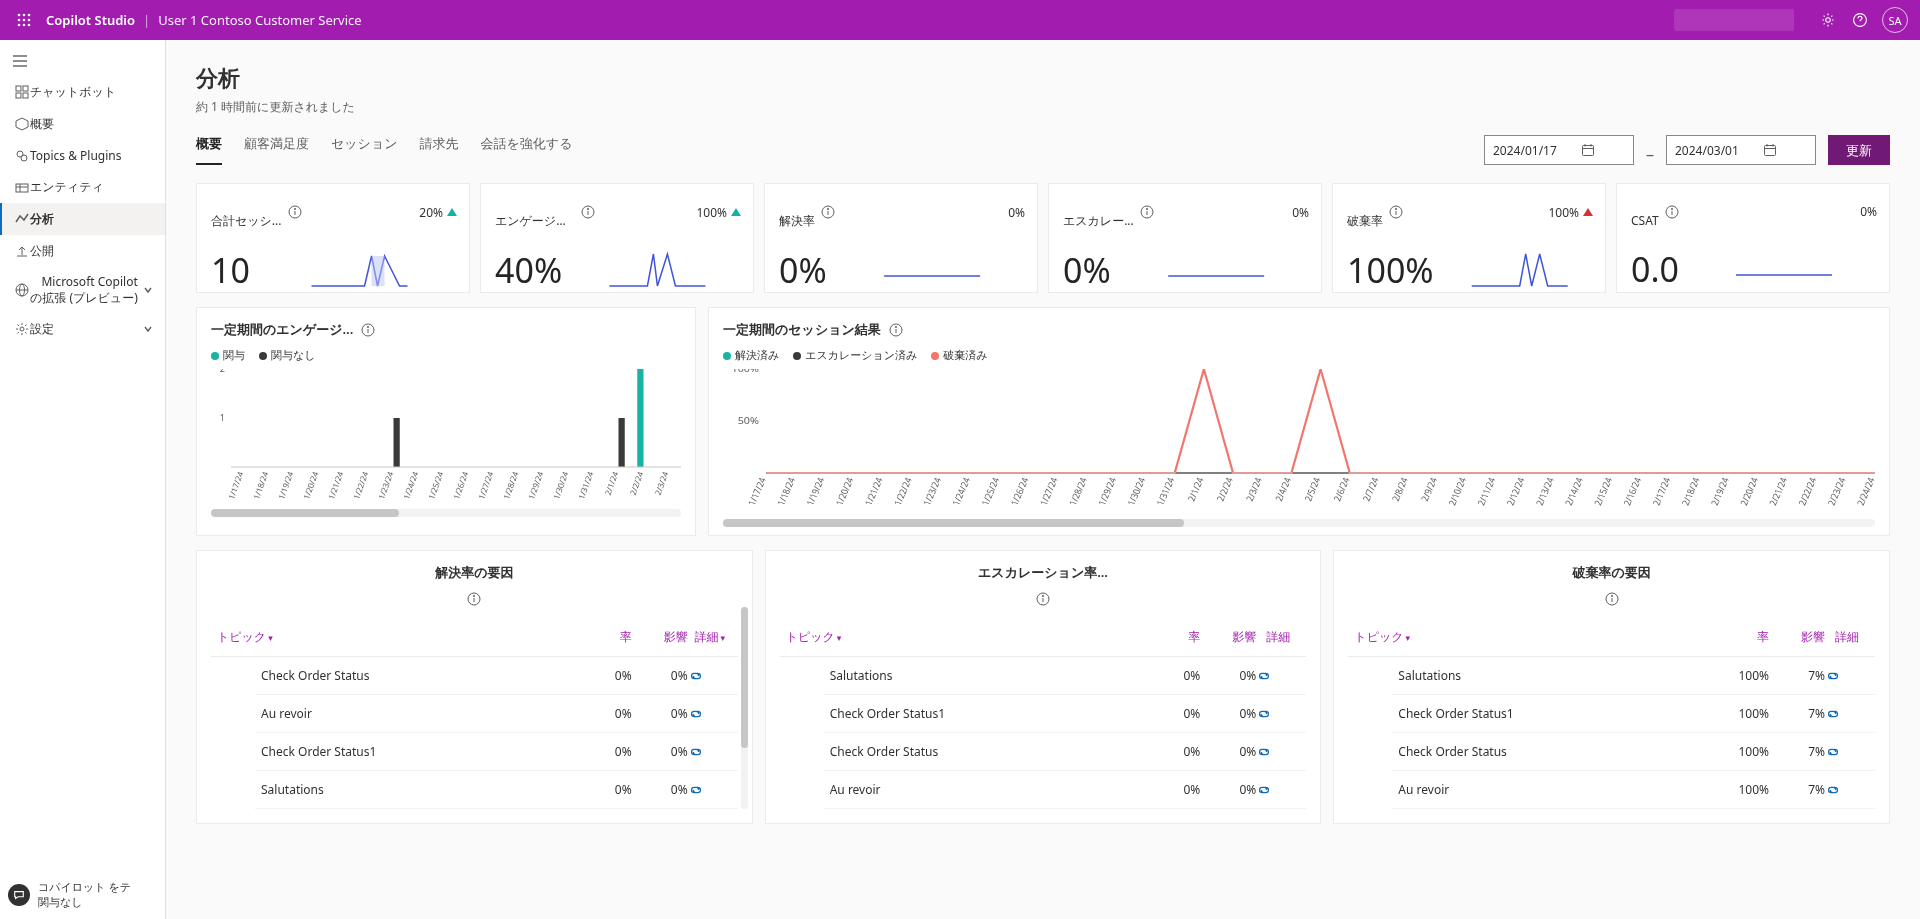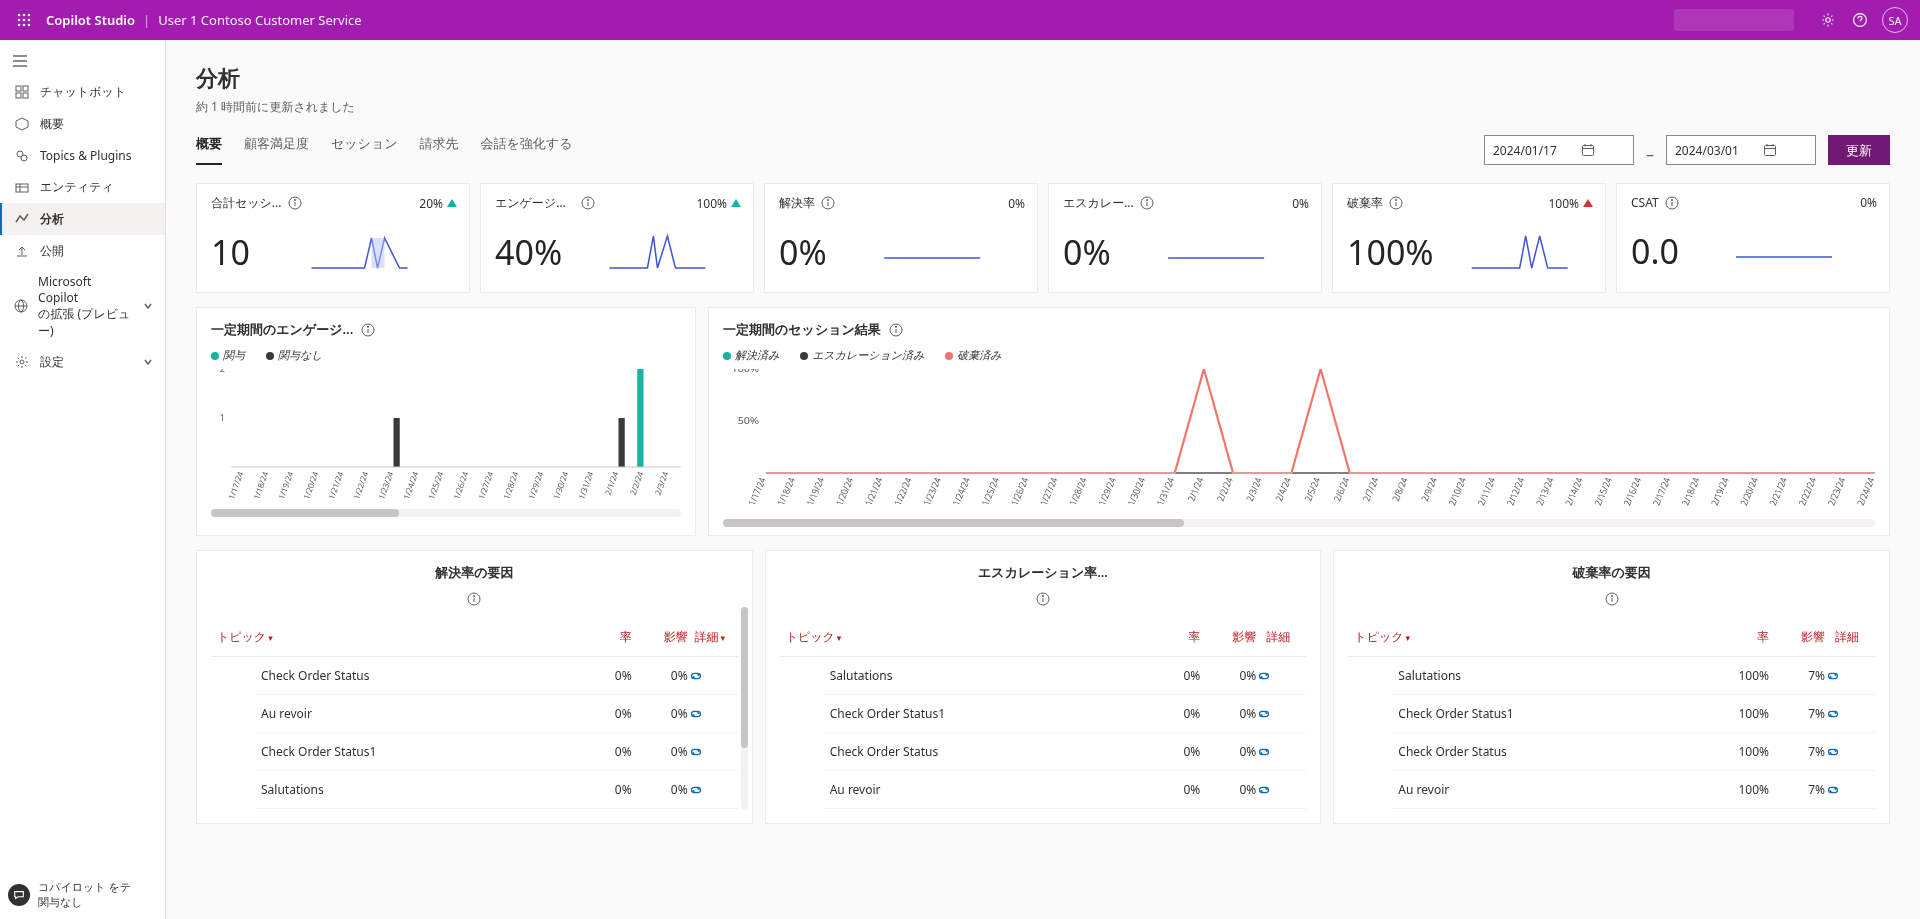--- a/index.html
+++ b/index.html
@@ -13,21 +13,21 @@
 .topbar .sub { opacity: .95; }
 .topbar .spacer { flex: 1; }
 .topbar .pill { width: 120px; height: 22px; background: rgba(255,255,255,0.12); border-radius: 3px; margin-right: 16px; }
 .topbar .ticon { width: 28px; height: 28px; display: flex; align-items: center; justify-content: center; cursor: pointer; margin-left: 4px; }
 .topbar .avatar { width: 26px; height: 26px; border: 1px solid rgba(255,255,255,.7); border-radius: 50%; font-size: 11px; display: flex; align-items: center; justify-content: center; margin-left: 8px; }
 
 
 .app { display: flex; height: calc(100% - 40px); }
 .leftnav { width: 166px; border-right: 1px solid #e1dfdd; background: #fff; display: flex; flex-direction: column; padding-top: 6px; font-size: 12px; }
 .leftnav .ham { height: 30px; display: flex; align-items: center; padding-left: 12px; cursor: pointer; }
-.leftnav .item { display: flex; align-items: center; padding: 7px 12px 7px 14px; cursor: pointer; gap: 10px; color: #323130; }
+.leftnav .item { display: flex; align-items: center; padding: 7px 12px 7px 14px; cursor: pointer; color: #323130; text-align: right; }
 .leftnav .item .lic { width: 16px; height: 16px; display:flex; align-items:center; justify-content:center; color:#605e5c; }
 .leftnav .item.active { background: #f3f2f1; border-left: 2px solid #0f6cbd; padding-left: 12px; font-weight: 600; }
 .leftnav .item .chev { margin-left: auto; color:#605e5c; }
 .leftnav .multi { line-height: 1.35; }
 .leftnav .footerpad { flex:1; }
 
 .main { flex:1; display:flex; flex-direction:column; overflow:hidden; }
 .pagehdr { padding: 22px 30px 4px 30px; }
 .pagehdr h1 { font-size: 22px; font-weight: 600; }
 .pagehdr .upd { font-size: 12px; color: #605e5c; margin-top: 4px; }
@@ -41,48 +41,48 @@
 .datebox svg { color:#605e5c; }
 .dash { color:#605e5c; }
 .btn-update { background:#701a75; color:#fff; border:none; height:30px; padding:0 18px; font-size:13px; cursor:pointer; }
 
 .content { padding: 18px 30px 0 30px; overflow-y:auto; height:100%; }
 
 
 .kpis { display:flex; gap:10px; }
 .kpi { flex:1; background:#fff; border:1px solid #edebe9; padding:10px 12px 10px 14px; min-width:0; height:110px; position:relative; }
 .kpi .krow { display:flex; align-items:center; gap:6px; font-size:12px; color:#323130; }
-.kpi .krow .ktitle { white-space:nowrap; overflow:hidden; text-overflow:ellipsis; max-width:80px; }
+.kpi .krow .ktitle { white-space:nowrap; overflow:hidden; text-overflow:ellipsis; max-width:80px;margin-top:18px; }
 .kpi .krow .kinfo { color:#605e5c; }
 .kpi .krow .kpct { margin-left:auto; font-size:12px; display:flex; align-items:center; gap:4px; }
 .kpi .tri-up { width:0;height:0;border-left:5px solid transparent;border-right:5px solid transparent;border-bottom:8px solid; }
 .kpi .tri-up.teal { border-bottom-color:#0fb3a5; }
 .kpi .tri-up.red  { border-bottom-color:#d13438; }
 .kpi .kbody { display:flex; align-items:center; gap:12px; margin-top:16px; }
 .kpi .kval { font-size:34px; font-weight:400; color:#242424; }
 .kpi .kspark { flex:1; height:48px; }
 
 
 .panels-row { display:flex; gap:12px; margin-top:14px; }
 .panel { background:#fff; border:1px solid #edebe9; padding:12px 14px 8px 14px; position:relative; }
 .panel .ptitle { font-size:13px; font-weight:600; display:flex; align-items:center; gap:8px; }
 .panel .pinfo { color:#605e5c; }
-.panel .legend { font-size:11px; color:#323130; margin-top:8px; display:flex; gap:21px;font-style:italic; }
+.panel .legend { font-size:11px; color:#323130; margin-top:8px; display:flex; gap:14px; }
 .leg-dot { width:8px;height:8px;border-radius:50%;display:inline-block;margin-right:4px; vertical-align:middle;}
 .chartbox { margin-top:6px; }
 .hscroll { height:8px; background:#f3f2f1; border-radius:4px; margin-top:10px; position:relative; }
 .hscroll::after { content:""; position:absolute; left:0; top:0; height:100%; width:40%; background:#c8c6c4; border-radius:4px; }
 
 
 .tables-row { display:flex; gap:12px; margin-top:14px; }
 .tpanel { flex:1; background:#fff; border:1px solid #edebe9; padding:12px 14px 14px 14px; position:relative; }
 .tpanel .ptitle2 { font-size:13px; font-weight:600; display:flex; align-items:center; gap:10px;flex-direction:column; }
 .tpanel .pinfo { color:#605e5c; }
 .thdr, .trow { display:flex; align-items:center; font-size:12px; padding:10px 6px; }
-.thdr { color:#b91c1c; border-bottom:1px solid #edebe9; margin-top:12px; }
+.thdr { color:#a21caf; border-bottom:1px solid #edebe9; margin-top:12px; }
 .trow { border-bottom:1px solid #f3f2f1; color:#323130;margin-left:44px; }
 .col-topic { flex:1; }
 .col-r { width:56px; text-align:right; }
 .col-i { width:56px; text-align:right; }
 .col-d { width:44px; text-align:center; }
 .thdr .sorter { display:inline-block; margin-left:2px; font-size:9px; }
 .linkicon { color:#0f6cbd; }
 .vscroll { position:absolute; right:4px; top:56px; bottom:14px; width:7px; background:#f3f2f1; border-radius:4px; }
 .vscroll::after { content:""; position:absolute; top:0; left:0; width:100%; height:70%; background:#c8c6c4; border-radius:4px; }
 

